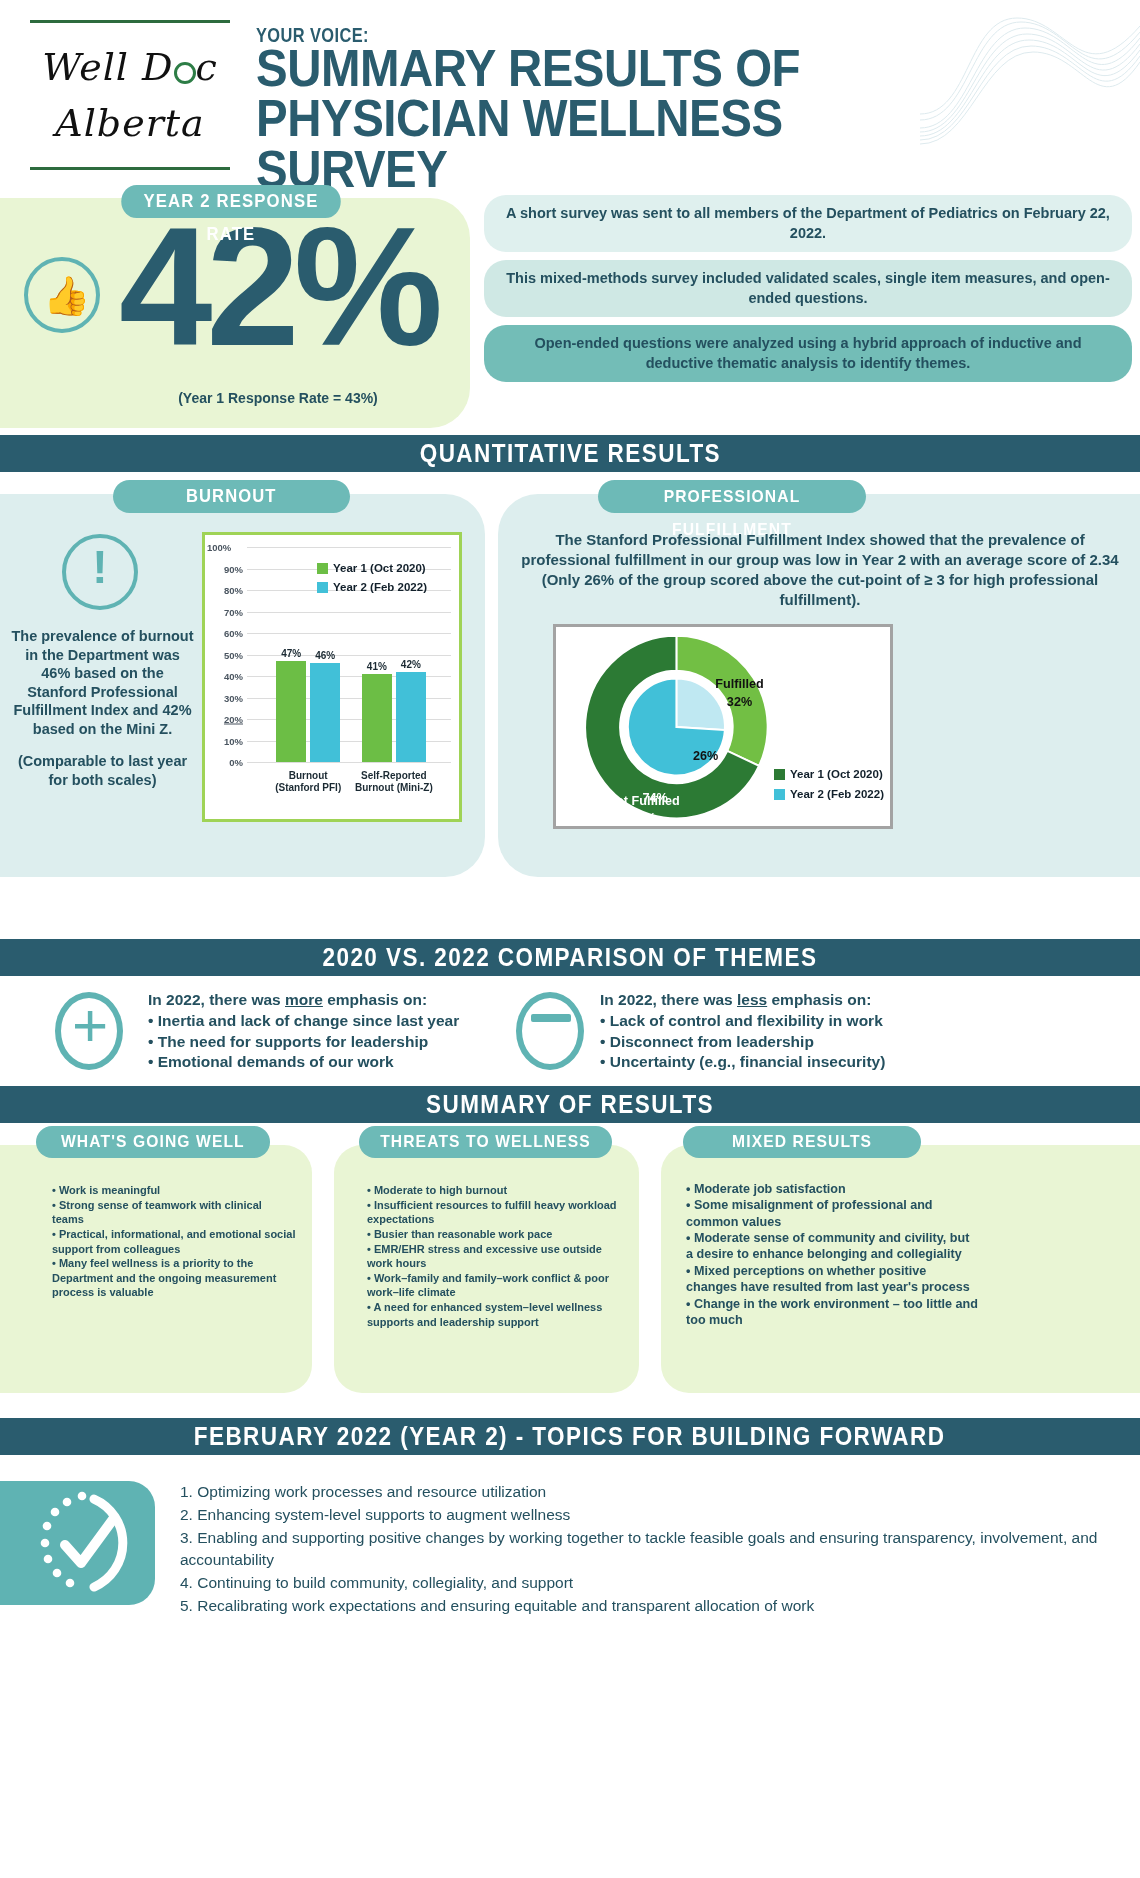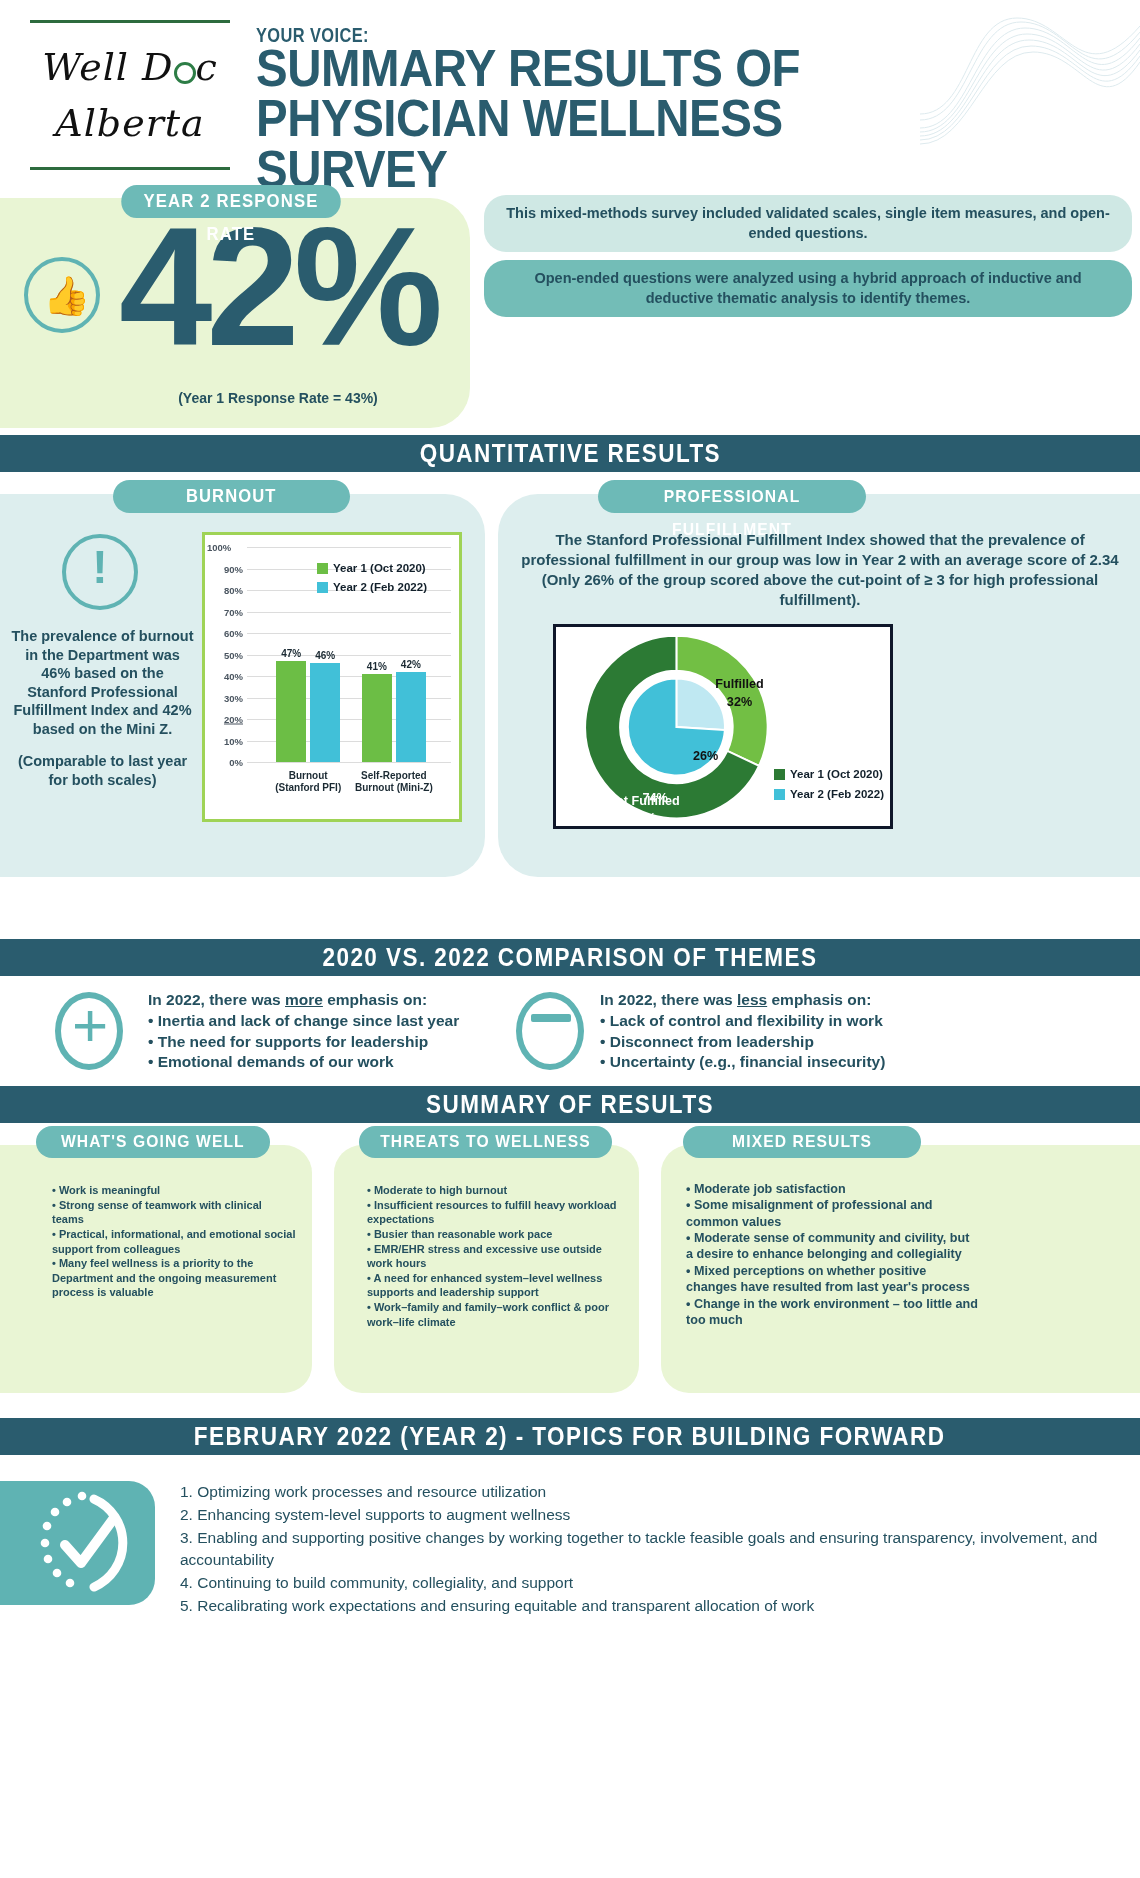--- a/index.html
+++ b/index.html
@@ -113,21 +113,21 @@
   .chart-box {
     position:absolute; left:202px; top:60px; width:260px; height:290px;
     background:#fff; border:3px solid #9fd356; z-index:6;
   }
   .pf-desc {
     position:absolute; left:516px; top:58px; width:608px; text-align:center;
     font-size:15px; font-weight:700; color:#24505f; line-height:1.33; z-index:5;
   }
   .donut-box {
     position:absolute; left:553px; top:152px; width:340px; height:205px;
-    background:#fff; border:3px solid #0f172a; z-index:6;
+    background:#fff; border:3px solid #a3a3a3; z-index:6;
   }
 
   
   .bc { position:relative; width:100%; height:100%; font-size:9px; color:#3b4a55; font-weight:700; }
   .bc-ylab { position:absolute; right:0; transform:translateY(-50%); font-size:9.5px; color:#4a5560; font-weight:700;}
   .bc-grid { position:absolute; left:42px; right:8px; height:1px; background:#dcdcdc; }
   .bc-plot { position:absolute; left:42px; right:8px; top:12px; height:215px; }
   .bar { position:absolute; bottom:0; width:30px; }
   .bar-val { position:absolute; width:40px; text-align:center; font-size:10px; font-weight:700; color:#1b2a33; }
   .bc-xlab { position:absolute; text-align:center; font-size:10px; font-weight:700; color:#1b2a33; line-height:1.2; width:100px; }
@@ -206,20 +206,21 @@
     <div class="pill resp-pill">
       <span>YEAR 2 RESPONSE RATE</span>
     </div>
     <div class="thumb-circle">
       <div class="thumb-glyph">👍</div>
     </div>
     <div class="big-pct">42%</div>
     <div class="resp-sub">(Year 1 Response Rate = 43%)</div>
 
     <div class="method-list">
+      <div class="method-box mb1">A short survey was sent to all members of the Department of Pediatrics on February 22, 2022.</div>
       <div class="method-box mb2">This mixed-methods survey included validated scales, single item measures, and open-ended questions.</div>
       <div class="method-box mb4">Open-ended questions were analyzed using a hybrid approach of inductive and deductive thematic analysis to identify themes.</div>
     </div>
   </div>
 
   <div class="banner">
     <span>QUANTITATIVE RESULTS</span>
   </div>
 
   <div class="quant">
@@ -378,22 +379,22 @@
       <div>• Strong sense of teamwork with clinical teams</div>
       <div>• Practical, informational, and emotional social support from colleagues</div>
       <div>• Many feel wellness is a priority to the Department and the ongoing measurement process is valuable</div>
     </div>
 
     <div class="sum-body" style="left:367px; top:60px; width:252px;">
       <div>• Moderate to high burnout</div>
       <div>• Insufficient resources to fulfill heavy workload expectations</div>
       <div>• Busier than reasonable work pace</div>
       <div>• EMR/EHR stress and excessive use outside work hours</div>
+      <div>• Work–family and family–work conflict &amp; poor work–life climate</div>
       <div>• A need for enhanced system–level wellness supports and leadership support</div>
-      <div>• Work–family and family–work conflict &amp; poor work–life climate</div>
     </div>
 
     <div class="sum-body sum-body-sm" style="left:686px; top:58px; width:292px;">
       <div>• Moderate job satisfaction</div>
       <div>• Some misalignment of professional and common values</div>
       <div>• Moderate sense of community and civility, but a desire to enhance belonging and collegiality</div>
       <div>• Mixed perceptions on whether positive changes have resulted from last year's process</div>
       <div>• Change in the work environment – too little and too much</div>
     </div>
   </div>

